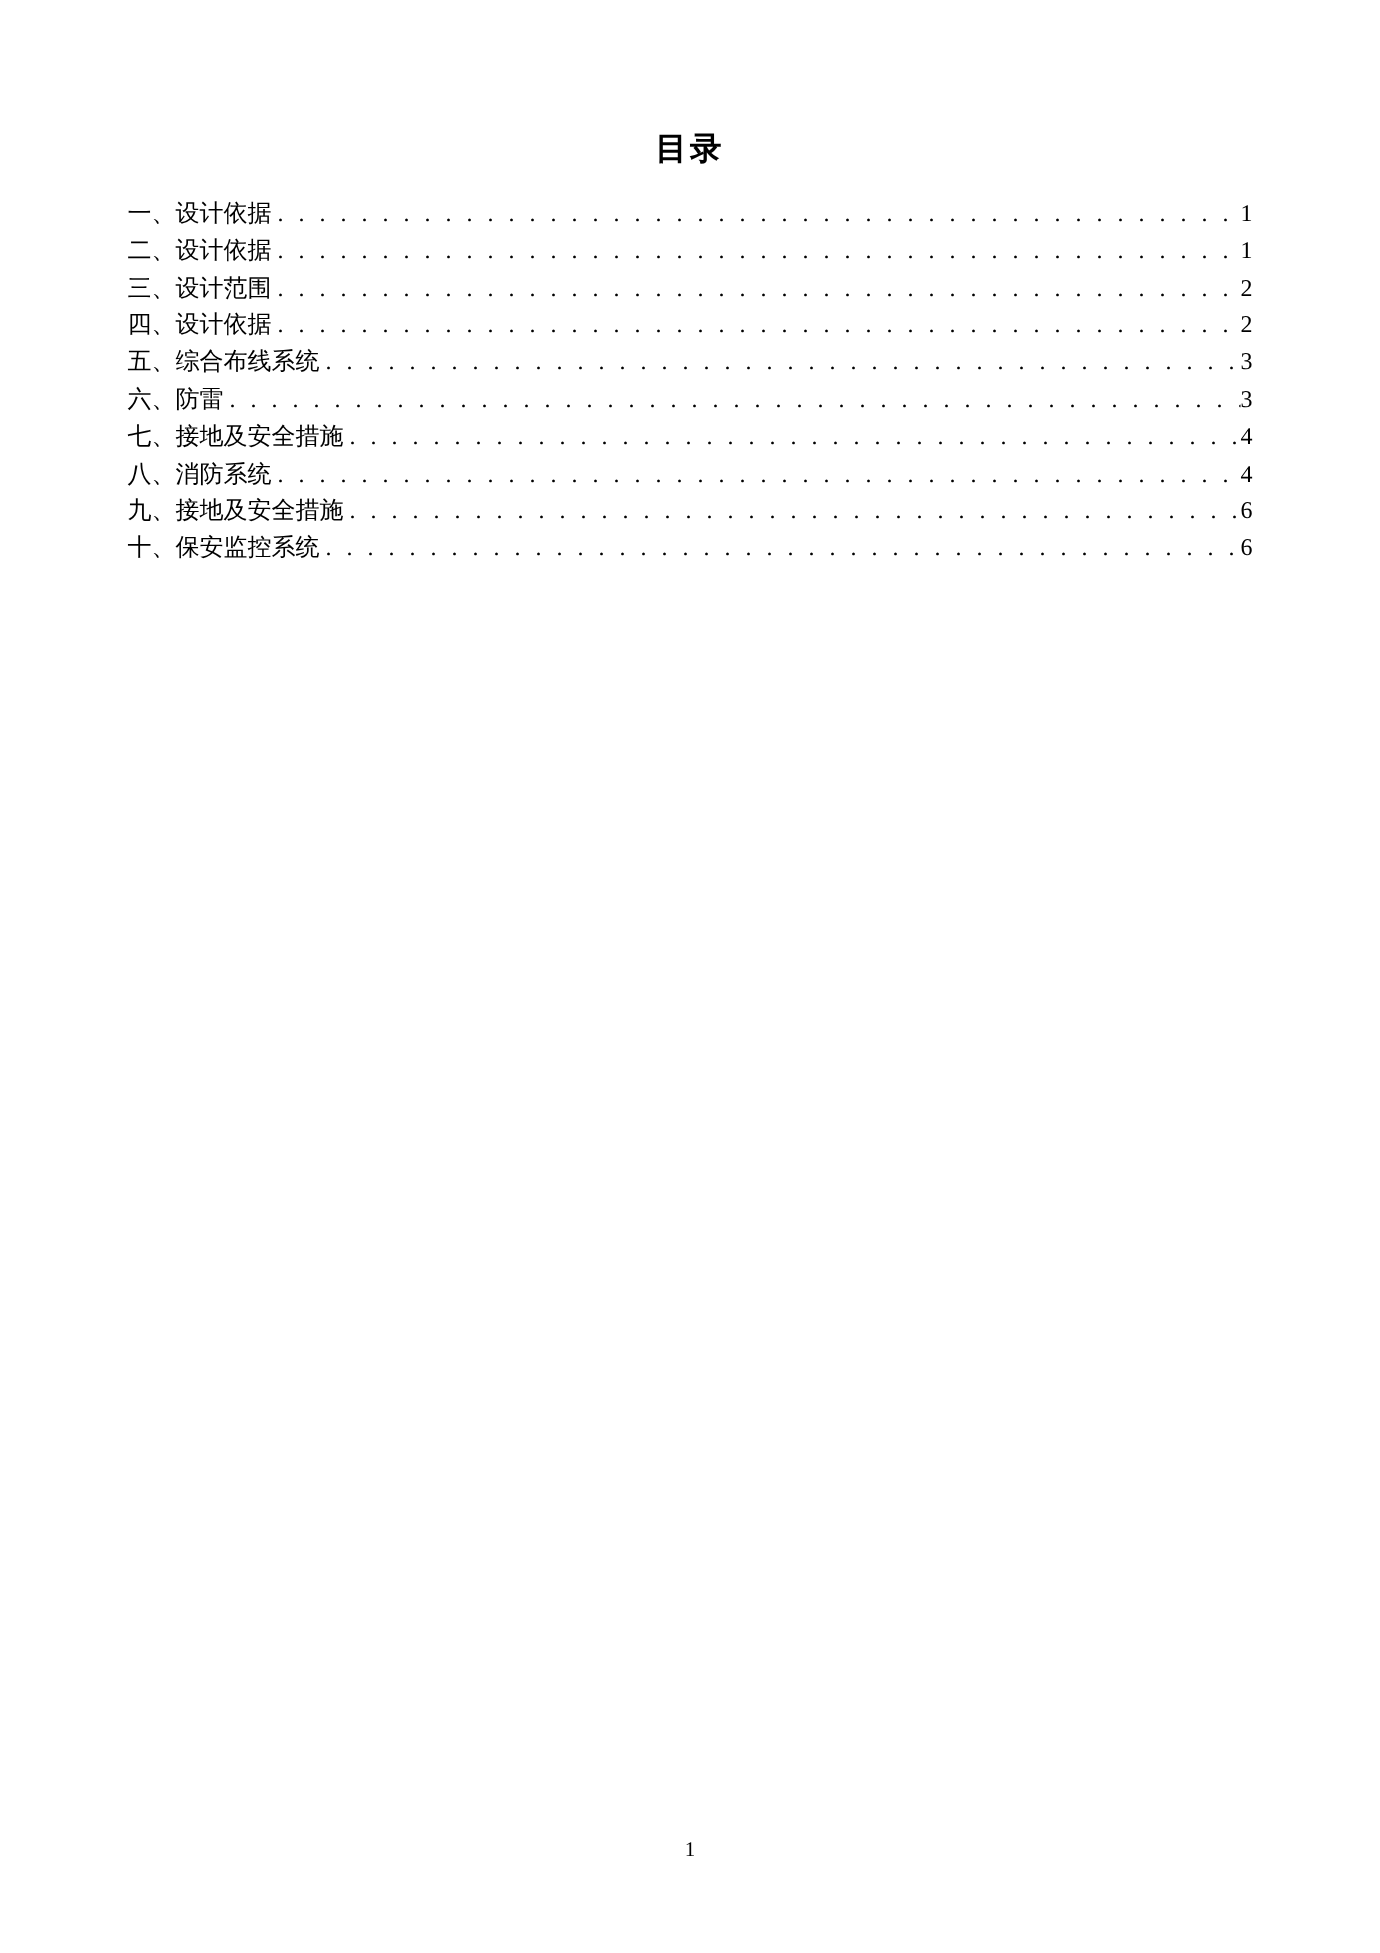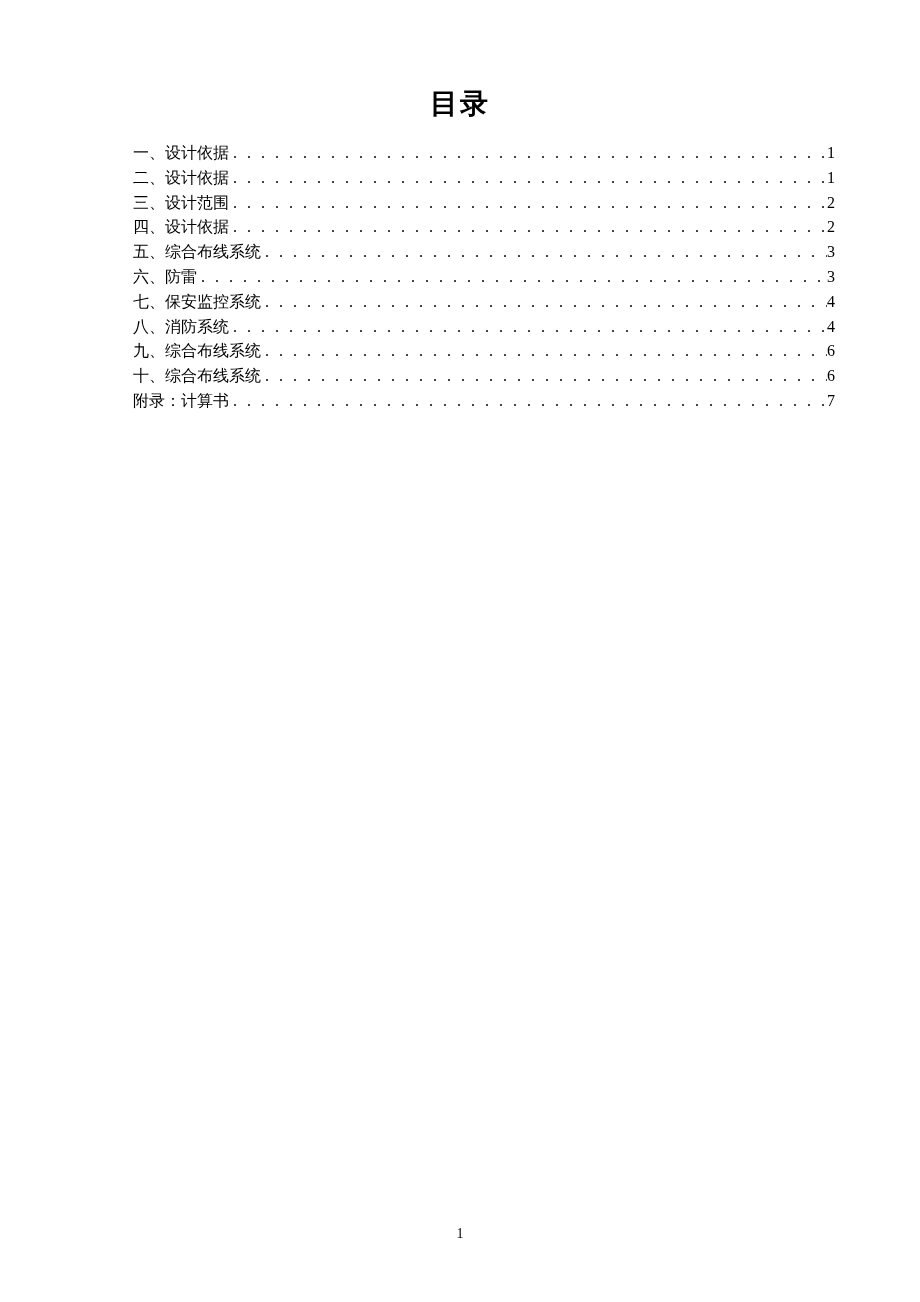--- a/index.html
+++ b/index.html
@@ -12,38 +12,37 @@
       height: 1302px;
       background: #ffffff;
       font-family: "SimSun", "宋体", serif;
       position: relative;
     }
     .page {
       padding: 85px 85px 0 85px;
     }
     .title {
       text-align: center;
-      font-size: 28px;
+      font-size: 21px;
       font-weight: bold;
       margin-bottom: 18px;
       letter-spacing: 2px;
     }
     .toc-list {
       list-style: none;
     }
     .toc-item {
       display: flex;
       align-items: baseline;
       font-size: 16px;
       line-height: 1.55;
       white-space: nowrap;
     }
     .toc-label {
       flex-shrink: 0;
-      margin-left: 48px;
     }
     .toc-dots {
       flex: 1;
       overflow: hidden;
       letter-spacing: 3px;
       color: #000;
       padding: 0 4px;
     }
     .toc-dots::before {
       content: ". . . . . . . . . . . . . . . . . . . . . . . . . . . . . . . . . . . . . . . . . . . . . . . . . . . . . . . . . . . . . . . . . . . . . . . . . . . . . . . . . . . . . . . . . . . . . . . . . . . . . . . . . . . . . . . . . . . . . . . .";
@@ -91,40 +90,35 @@
       <span class="toc-label">五、综合布线系统</span>
       <span class="toc-dots"></span>
       <span class="toc-page">3</span>
     </li>
     <li class="toc-item">
       <span class="toc-label">六、防雷</span>
       <span class="toc-dots"></span>
       <span class="toc-page">3</span>
     </li>
     <li class="toc-item">
-      <span class="toc-label">七、保安监控系统</span>
+      <span class="toc-label">七、接地及安全措施</span>
       <span class="toc-dots"></span>
       <span class="toc-page">4</span>
     </li>
     <li class="toc-item">
       <span class="toc-label">八、消防系统</span>
       <span class="toc-dots"></span>
       <span class="toc-page">4</span>
     </li>
     <li class="toc-item">
-      <span class="toc-label">九、综合布线系统</span>
+      <span class="toc-label">九、接地及安全措施</span>
       <span class="toc-dots"></span>
       <span class="toc-page">6</span>
     </li>
     <li class="toc-item">
-      <span class="toc-label">十、综合布线系统</span>
+      <span class="toc-label">十、保安监控系统</span>
       <span class="toc-dots"></span>
       <span class="toc-page">6</span>
-    </li>
-    <li class="toc-item">
-      <span class="toc-label">附录：计算书</span>
-      <span class="toc-dots"></span>
-      <span class="toc-page">7</span>
     </li>
   </ul>
 </div>
 
 <div class="page-number">1</div>
 
 </body></html>

